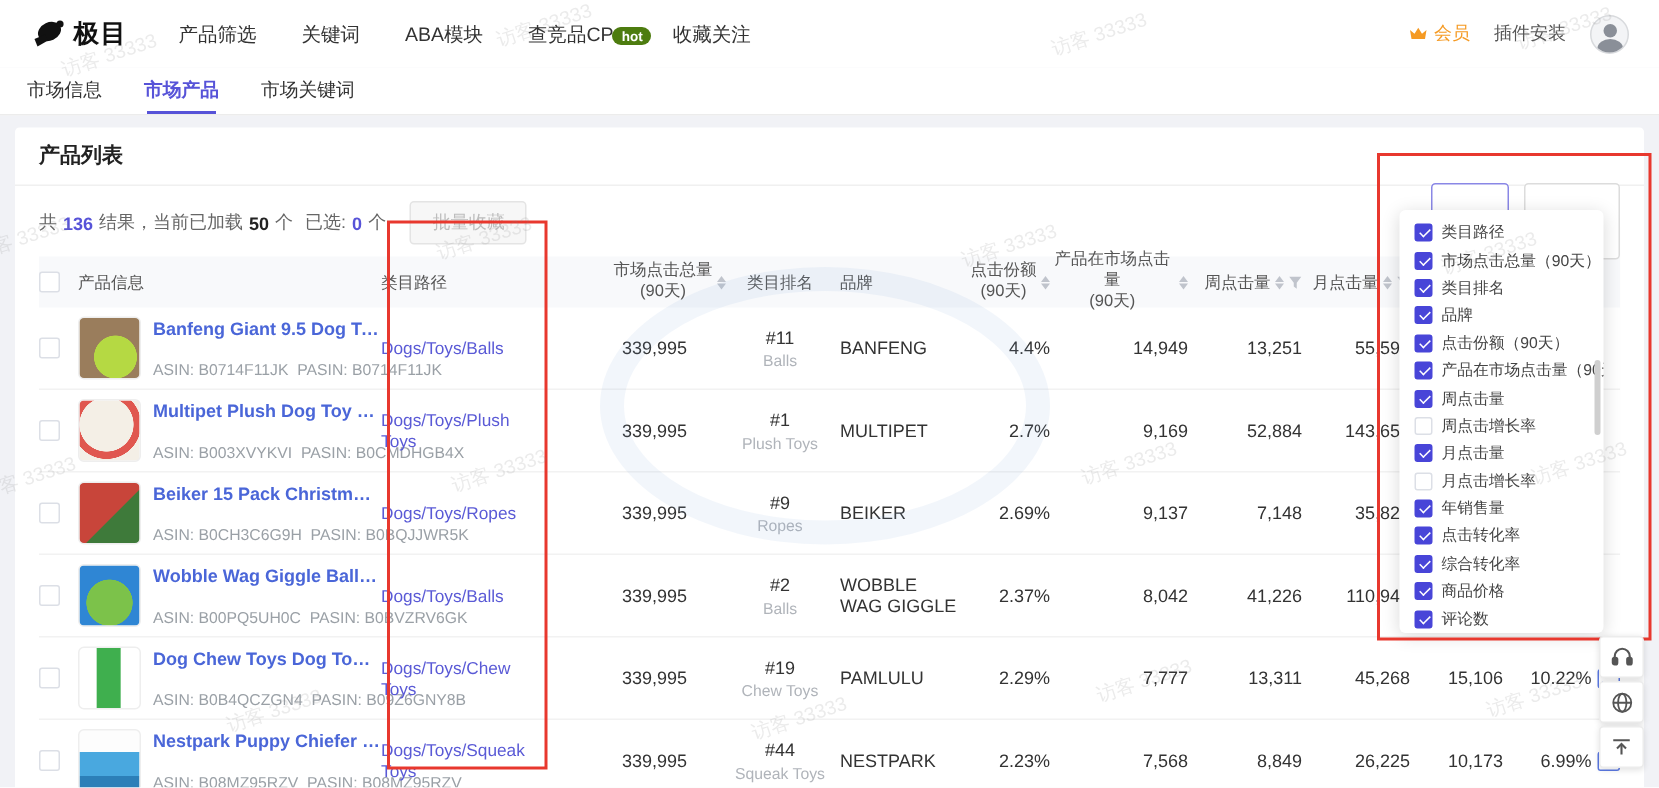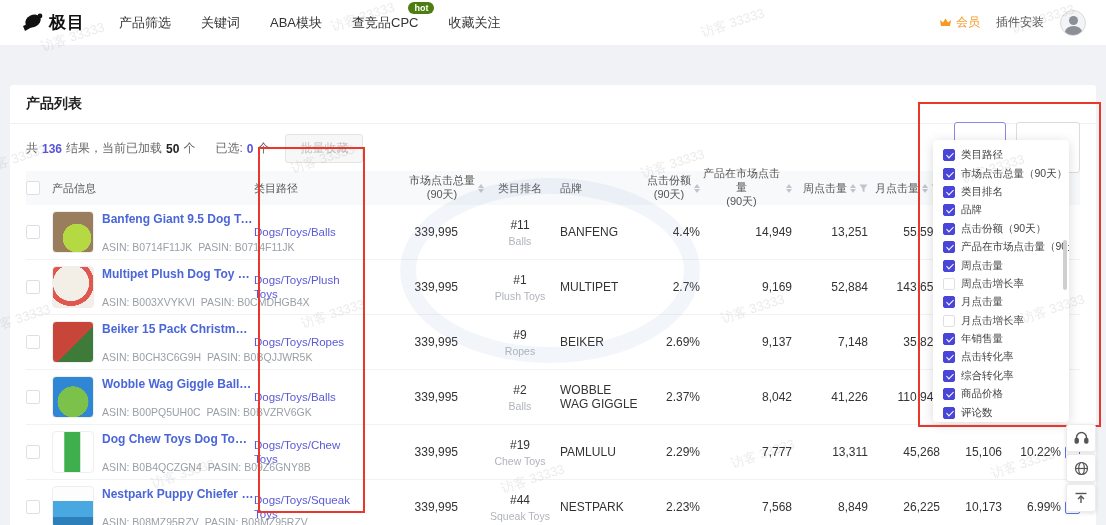--- a/index.html
+++ b/index.html
@@ -7,21 +7,21 @@
   #page { position:relative; width:1106px; height:525px; background:#f1f2f6; overflow:hidden; font-size:12px; color:#333; }
 
   
   .topnav { position:absolute; top:0; left:0; right:0; height:45px; background:#fff; display:flex; align-items:center; padding:0 20px; z-index:10; }
   .logo { display:flex; align-items:center; gap:5px; margin-right:34px; cursor:pointer; }
   .logo-text { font-size:17px; font-weight:bold; color:#111; letter-spacing:1px; }
   .nav-items { display:flex; gap:30px; align-items:center; height:100%; }
   .nav-item { position:relative; font-size:13px; color:#333; cursor:pointer; height:100%; display:flex; align-items:center; }
   .nav-item.active { color:#5753d8; font-weight:bold; }
   .nav-item.active::after { content:""; position:absolute; bottom:4px; left:-4px; right:-4px; height:3px; border-radius:2px; background:#5753d8; }
-  .hot-badge { position:absolute; top:2px; right:-16px; background:#4d7c0f; color:#fff; font-size:9px; padding:1px 6px; border-radius:8px; font-weight:bold; }
+  .hot-badge { position:absolute; top:18px; right:-16px; background:#4d7c0f; color:#fff; font-size:9px; padding:1px 6px; border-radius:8px; font-weight:bold; }
   .nav-right { margin-left:auto; display:flex; align-items:center; gap:16px; }
   .member { display:flex; align-items:center; gap:4px; color:#f59a23; font-size:12px; cursor:pointer; }
   .plugin { color:#555; font-size:12px; cursor:pointer; }
   .avatar { width:26px; height:26px; border-radius:50%; background:#f3f4f6; border:1px solid #d8dadd; position:relative; overflow:hidden; cursor:pointer; }
   .avatar::before { content:""; position:absolute; top:5px; left:8px; width:9px; height:9px; border-radius:50%; background:#8a8f98; }
   .avatar::after { content:""; position:absolute; top:15px; left:4px; width:17px; height:12px; border-radius:50% 50% 0 0; background:#8a8f98; }
 
   
   .subtabs { position:absolute; top:45px; left:0; right:0; height:32px; background:#fff; border-bottom:1px solid #ececec; display:flex; align-items:center; gap:28px; padding:0 18px; z-index:10; }
   .subtab { position:relative; font-size:12.5px; color:#333; cursor:pointer; height:100%; display:flex; align-items:center; }
@@ -147,30 +147,41 @@
               <path d="M1 3 L4 5.5 L6.5 1.5 L9 5.5 L12 3 L11 9 H2 Z" fill="#f59a23"></path>
             </svg>
         </span>
         <span>会员</span>
       </div>
       <span class="plugin">插件安装</span>
       <div class="avatar"></div>
     </div>
   </div>
 
+  <div class="subtabs">
+    <div class="subtab">
+        <span>市场信息</span>
+      </div>
+    <div class="subtab active">
+        <span>市场产品</span>
+      </div>
+    <div class="subtab">
+        <span>市场关键词</span>
+      </div>
+  </div>
 
   <div class="card">
     <div class="card-title">产品列表</div>
     <div class="summary">
       <span>共</span>
       <span class="num-purple">136</span>
       <span>结果，当前已加载</span>
       <span class="num-dark">50</span>
       <span>个</span>
-      <span style="margin-left:16px">已选:</span>
+      <span style="margin-left:4px">已选:</span>
       <span class="num-purple">0</span>
       <span>个</span>
       <button class="batch-btn">批量收藏</button>
     </div>
 
     <div class="top-actions">
       <button class="btn-metrics">指标</button>
       <button class="btn-export">
         <span>
           <svg width="11" height="11" viewBox="0 0 11 11">

